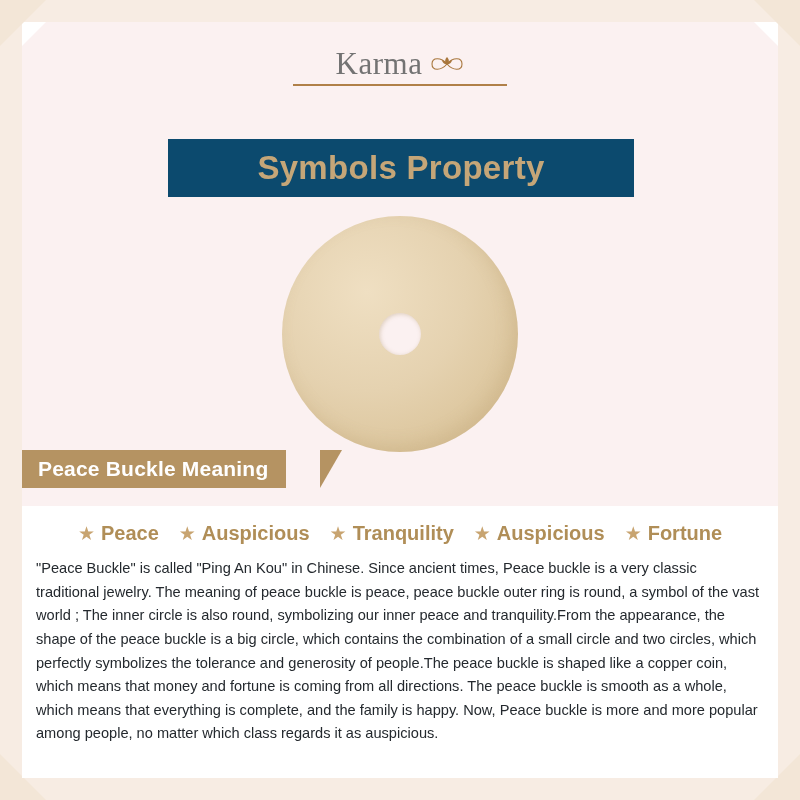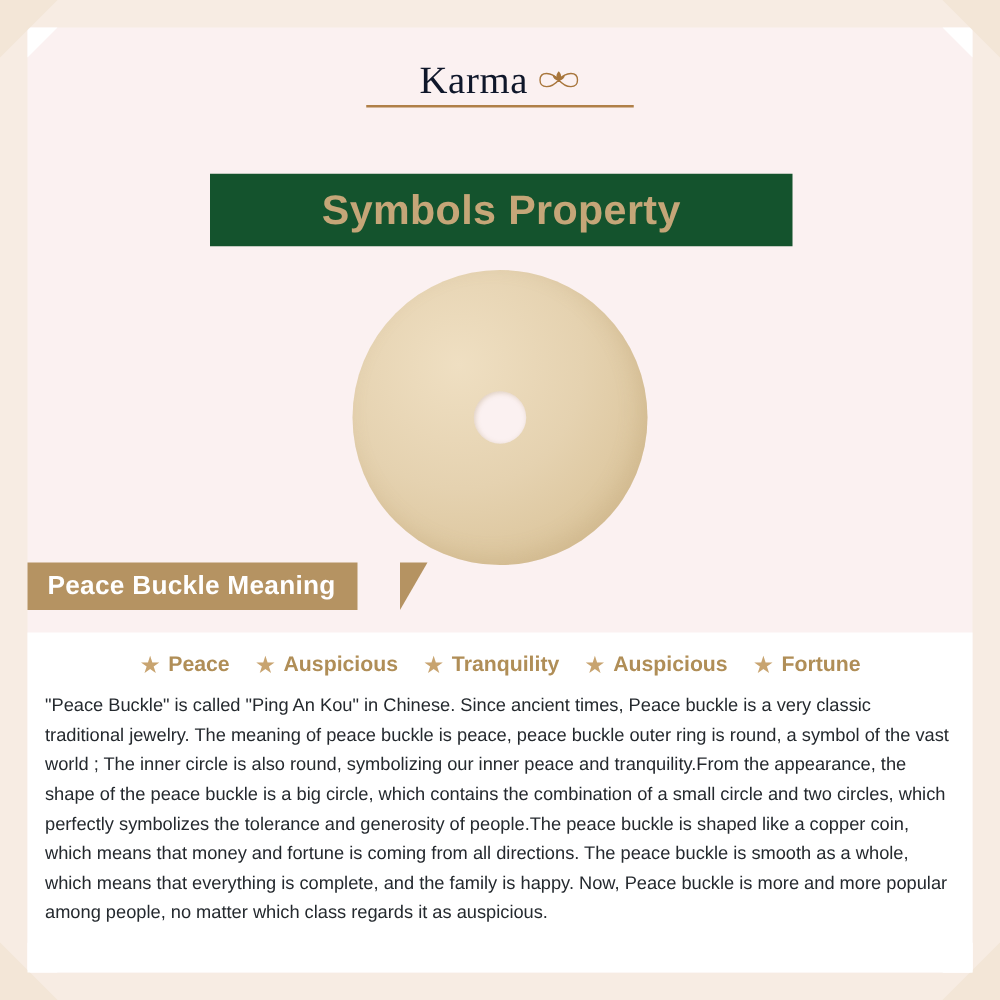--- a/index.html
+++ b/index.html
@@ -77,41 +77,41 @@
   }
   .brand-row {
     display: inline-flex;
     align-items: center;
     justify-content: center;
     gap: 8px;
   }
   .brand-text {
     font-family: "Liberation Serif", serif;
     font-size: 31px;
-    color: #0f172a;
+    color: #737373;
     letter-spacing: 0.5px;
   }
   .brand-mark {
     display: inline-block;
     width: 34px; height: 26px;
     position: relative;
   }
   .brand-underline {
     margin: 2px auto 0;
     width: 214px;
     height: 1.5px;
     background: #b08048;
   }
 
   
   .title-band {
     position: absolute;
     left: 168px; top: 139px;
     width: 466px; height: 58px;
-    background: #14532d;
+    background: #0c4a6e;
   }
   .title-band .title-text {
     font-family: "Liberation Sans", sans-serif;
     font-weight: bold;
     font-size: 33px;
     color: #c5a678;
     text-align: center;
     line-height: 58px;
     letter-spacing: 0.3px;
   }
@@ -190,21 +190,21 @@
     gap: 6px;
     white-space: nowrap;
   }
   .kw .star {
     color: #c8a470;
     font-size: 19px;
     line-height: 1;
   }
   .kw .kw-label {
     color: #b08e57;
-    font-size: 17px;
+    font-size: 20px;
     font-weight: bold;
   }
   .body-text {
     padding: 4px 14px 0 14px;
     font-size: 14.6px;
     line-height: 1.62;
     color: #24292e;
     text-align: left;
   }
   .cut-white-br {

